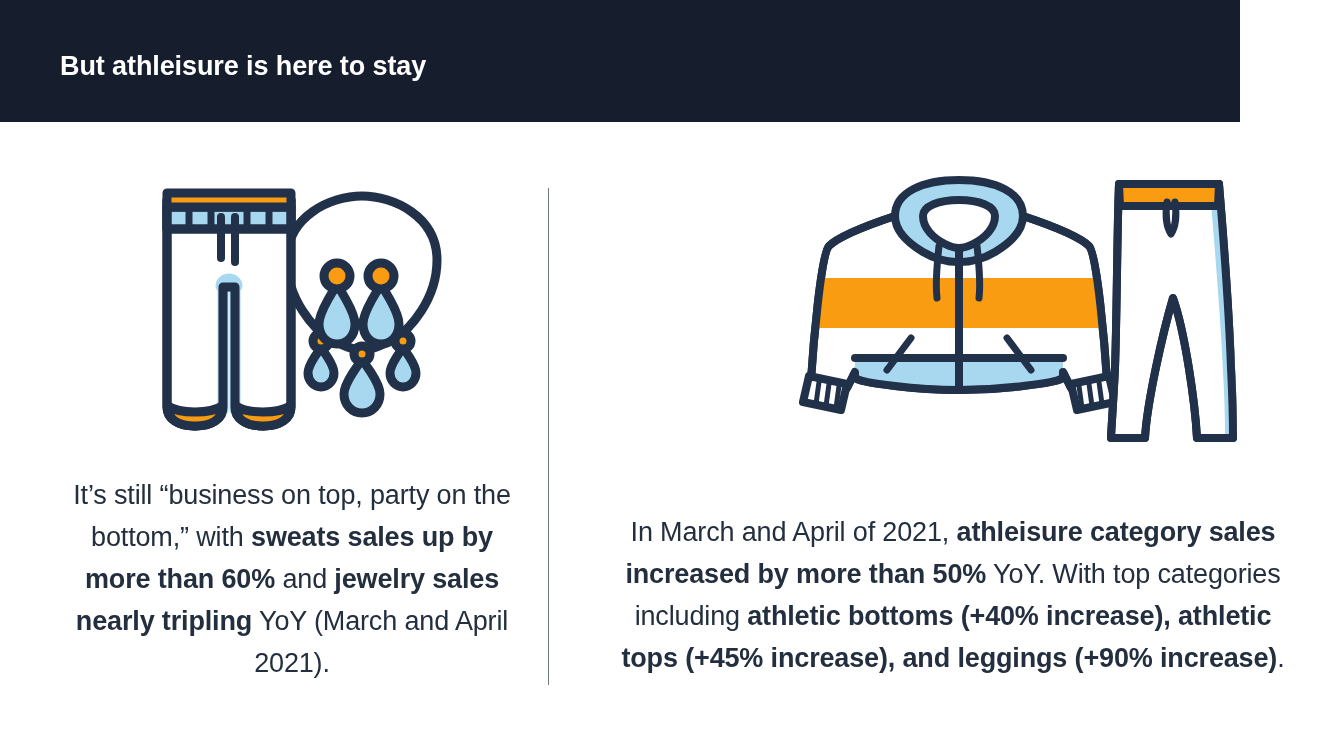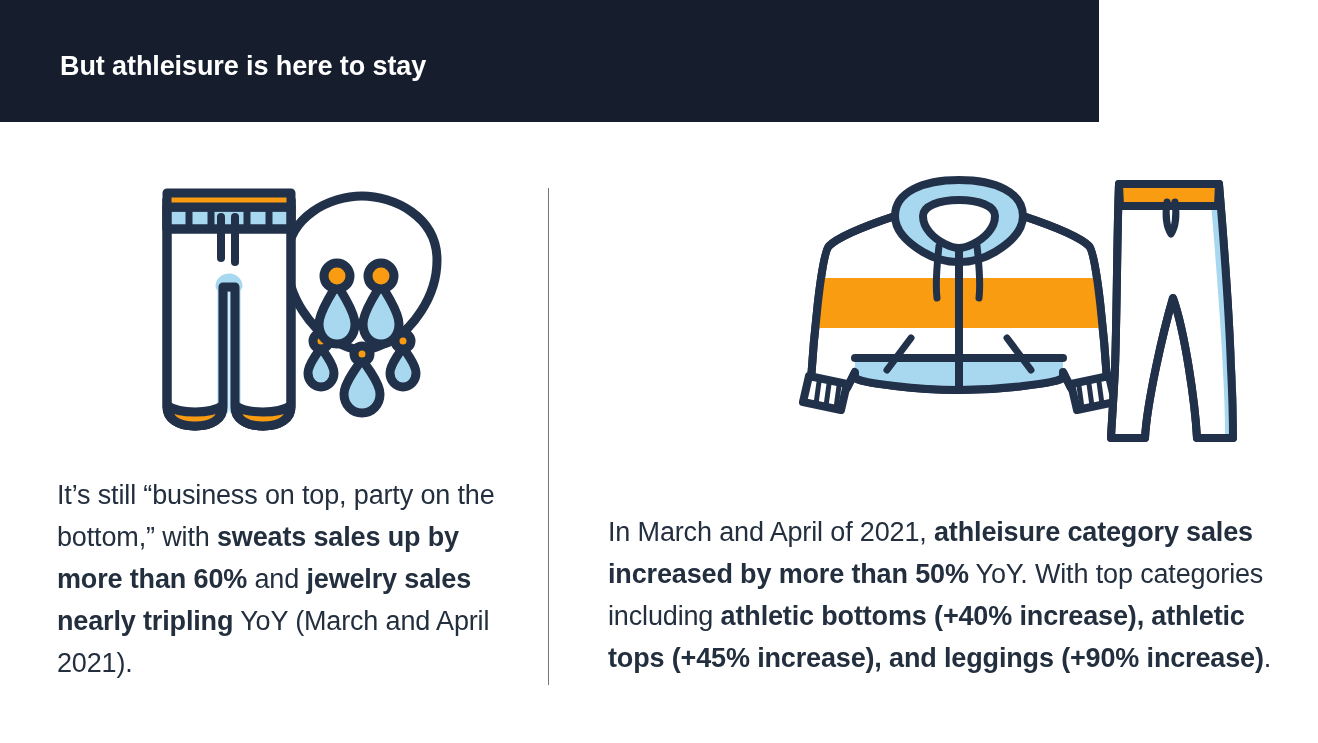--- a/index.html
+++ b/index.html
@@ -14,21 +14,21 @@
     position: relative;
     width: 1318px;
     height: 743px;
     background: #ffffff;
   }
 
   
   .header {
     position: absolute;
     left: 0; top: 0;
-    width: 1099px;
+    width: 1240px;
     height: 122px;
     background: #161e2e;
   }
   .header-title {
     position: absolute;
     left: 60px;
     top: 49px;
     font-size: 27px;
     font-weight: bold;
     color: #ffffff;
@@ -36,20 +36,21 @@
     line-height: 34px;
     white-space: nowrap;
   }
 
   
   .body-area {
     position: absolute;
     left: 0; top: 122px;
     width: 1318px;
     height: 570px;
+    text-align: center;
   }
   .divider {
     position: absolute;
     left: 548px;
     top: 66px;
     width: 1px;
     height: 497px;
     background: #6f7783;
   }
 

